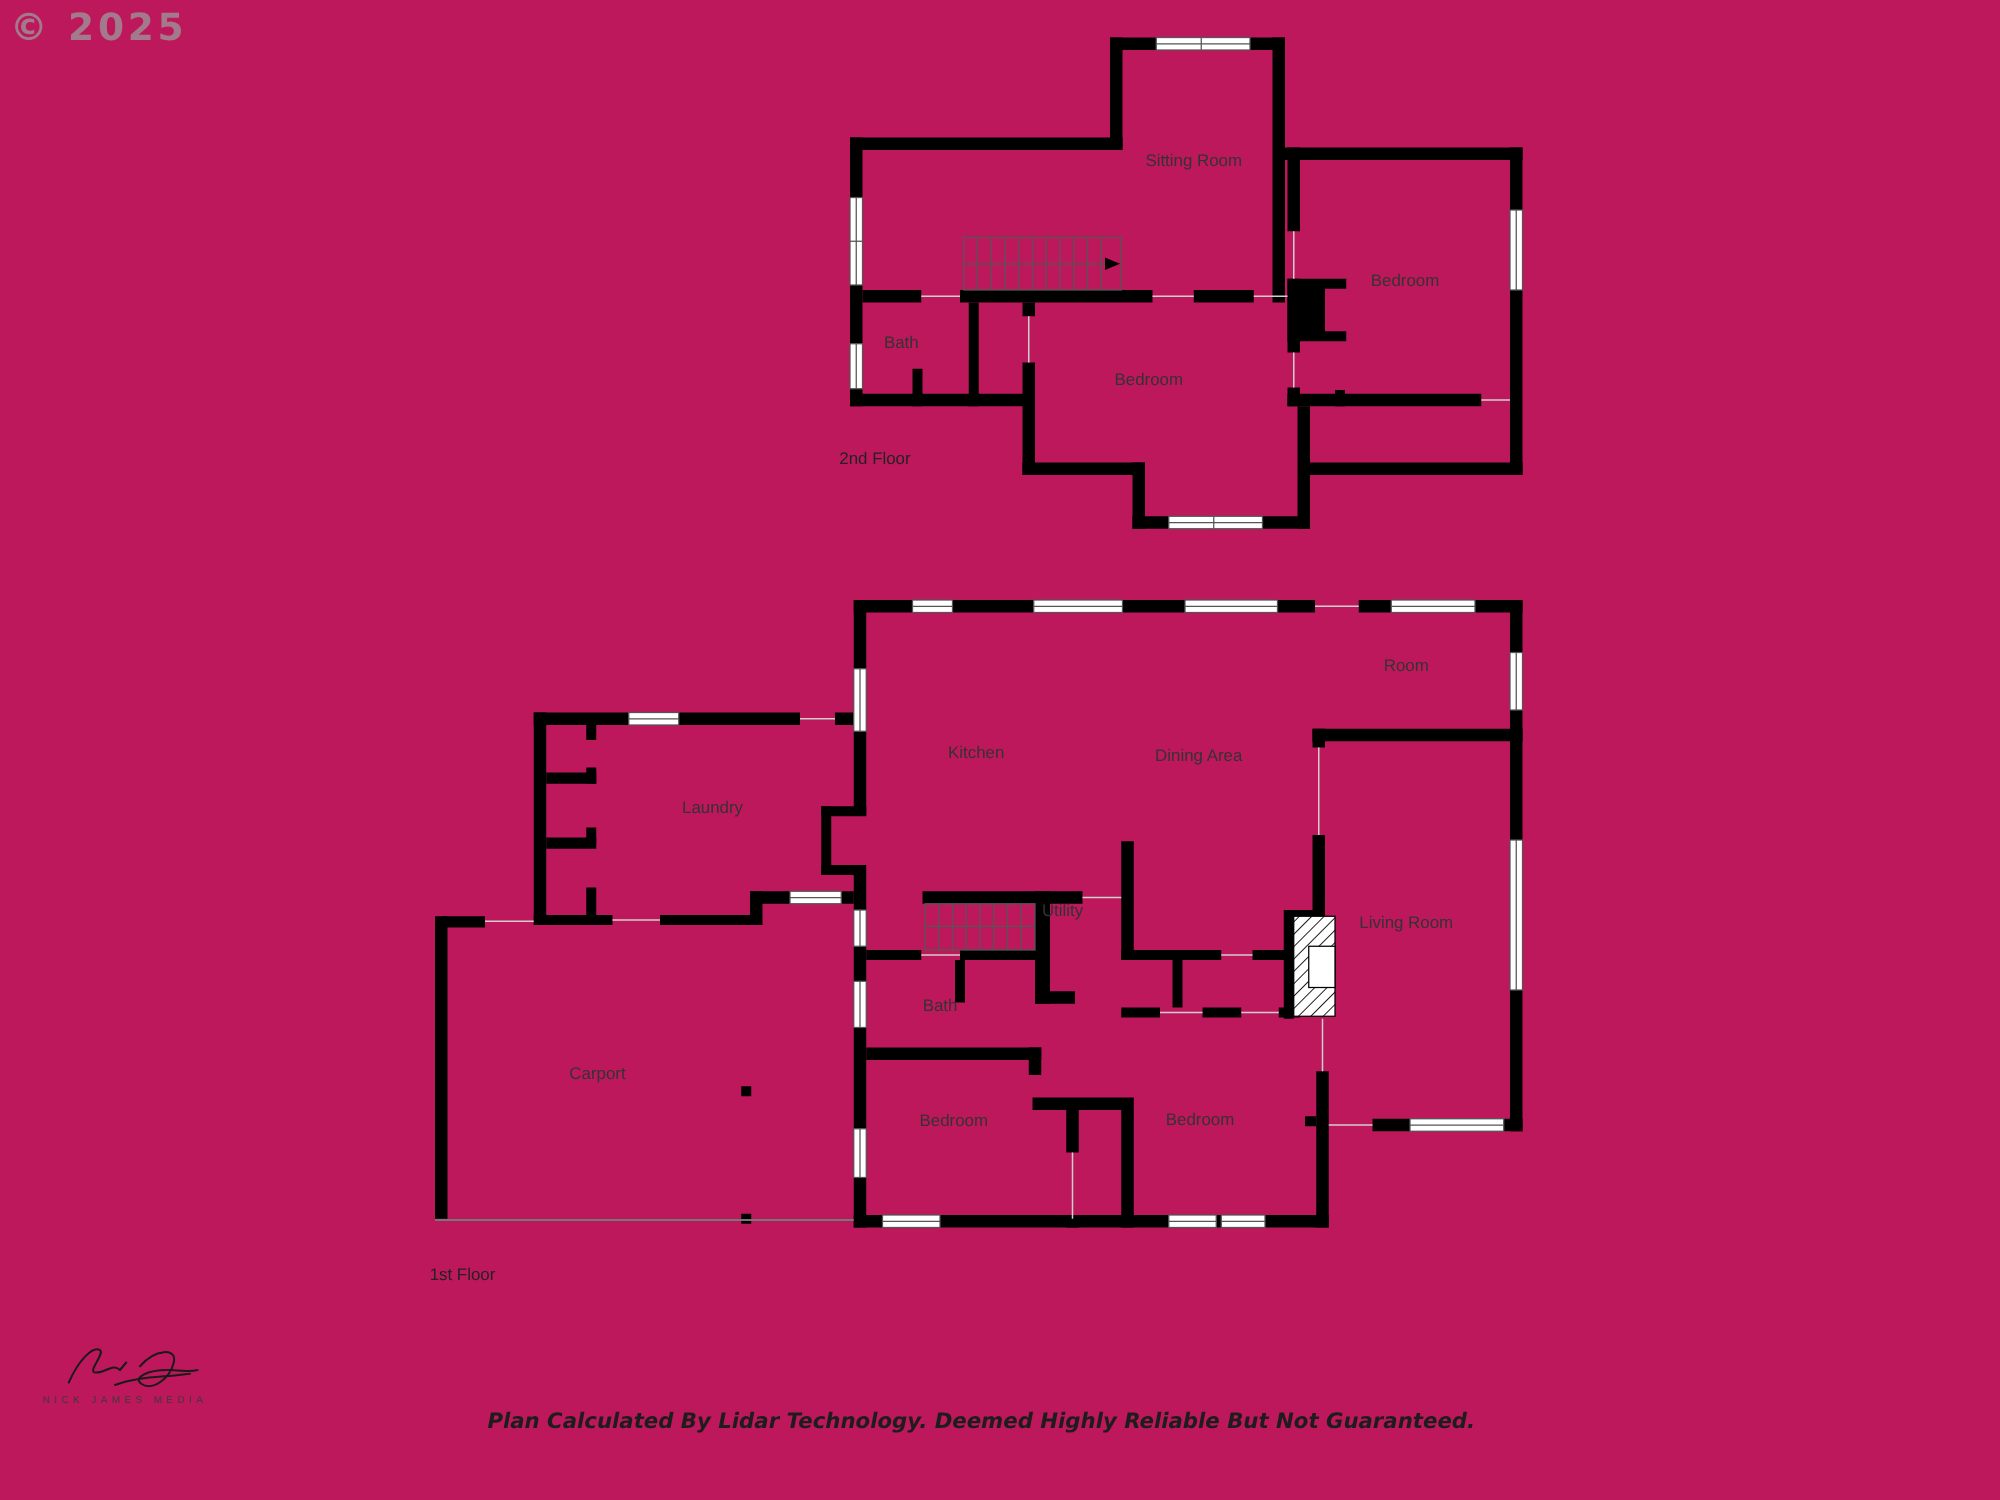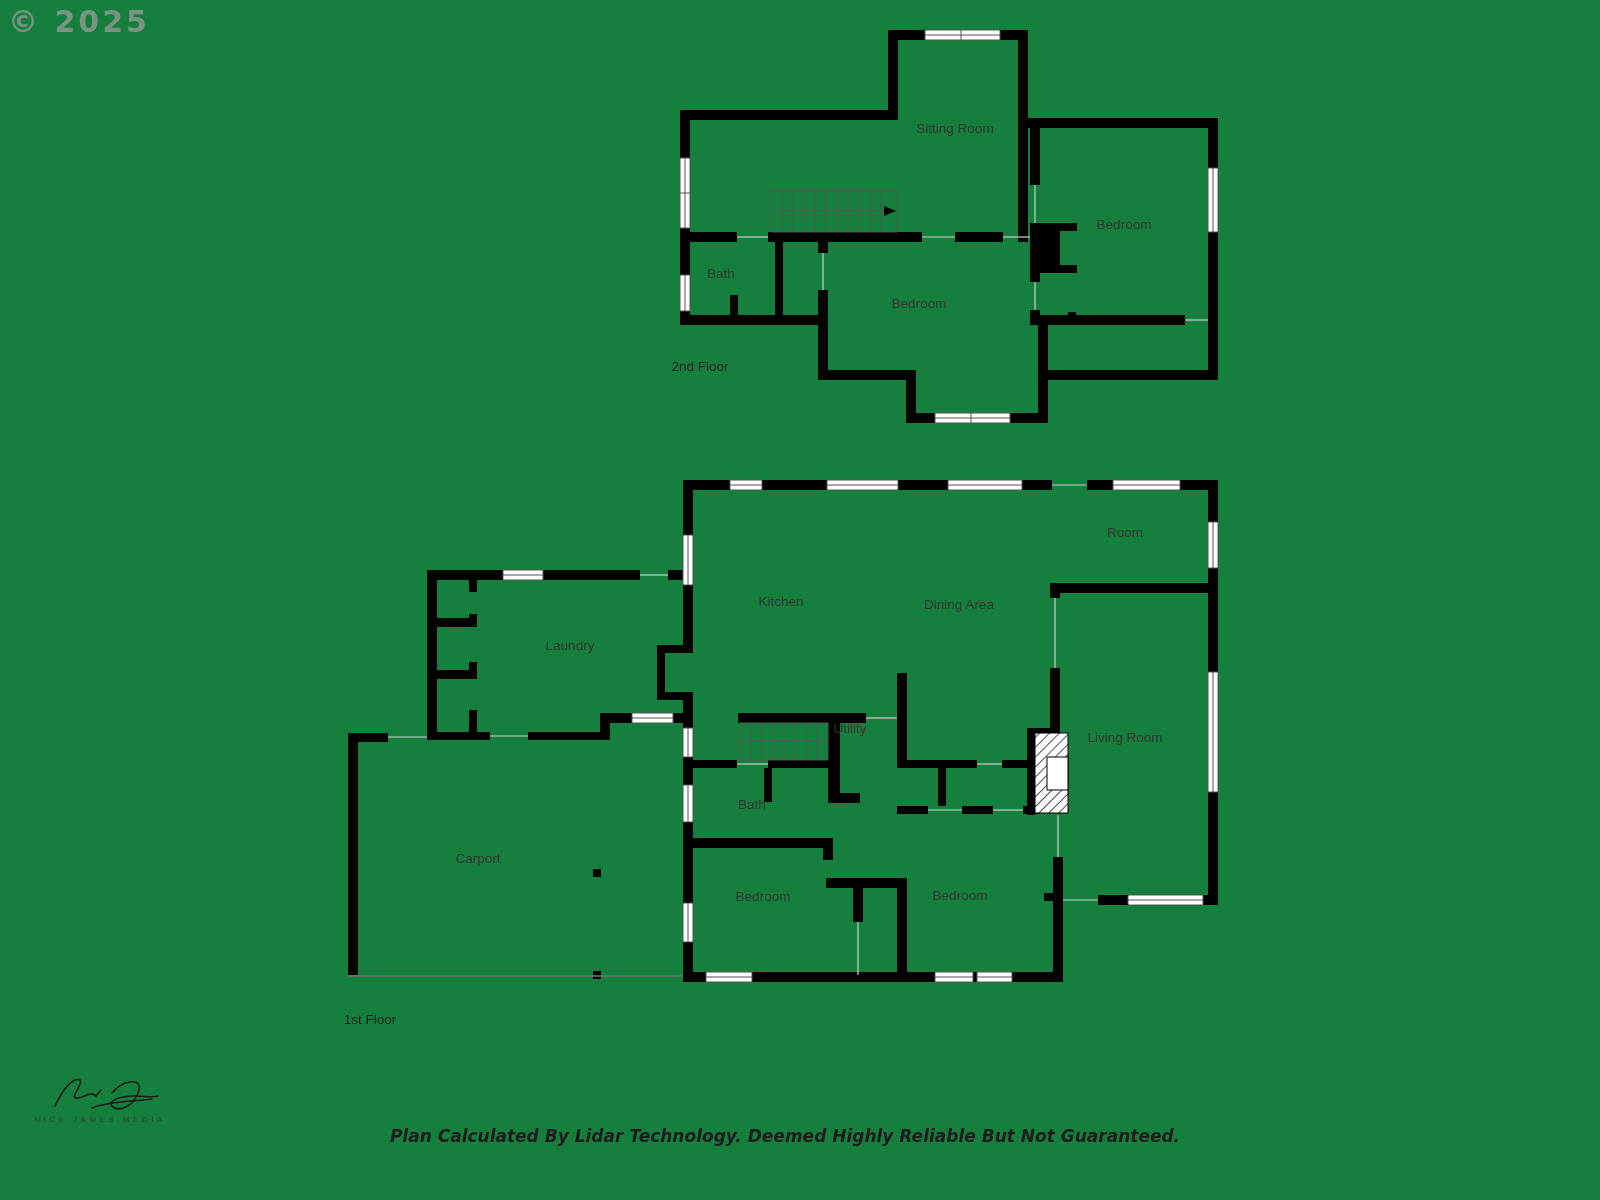--- a/index.html
+++ b/index.html
@@ -1,16 +1,16 @@
 <!DOCTYPE html>
 <html><head>
 <meta charset="utf-8">
 <style>
   html,body{margin:0;padding:0;background:#fff;}
-  .page{position:relative;width:1600px;height:1200px;background:#15803d;overflow:hidden;}
+  .page{position:relative;width:1600px;height:1200px;background:#be185d;overflow:hidden;}
   svg{position:absolute;left:0;top:0;}
   .wall{fill:#000;}
   .win{fill:#fff;stroke:#555;stroke-width:1;}
   .winline{stroke:#555;stroke-width:1;}
   .stair{stroke:#555;stroke-width:1;fill:none;}
   .thr{stroke:#cfcfcf;stroke-width:1.2;}
   .lbl{font:13.5px "Liberation Sans", sans-serif;fill:#333;text-anchor:middle;}
   .floorlbl{font:13.5px "Liberation Sans", sans-serif;fill:#222;text-anchor:middle;}
   .copyright{font:bold 30px "DejaVu Sans", sans-serif;fill:#9b9b9b;letter-spacing:3px;opacity:.75;}
   .footer{font:italic 600 17px "DejaVu Sans", sans-serif;fill:#1d1d1d;text-anchor:middle;}

